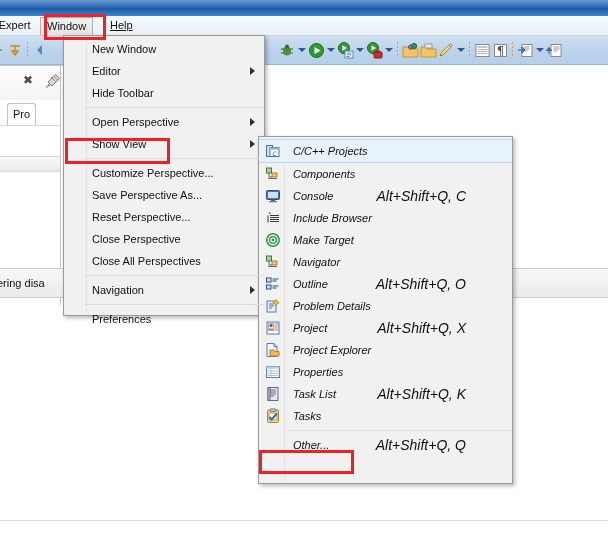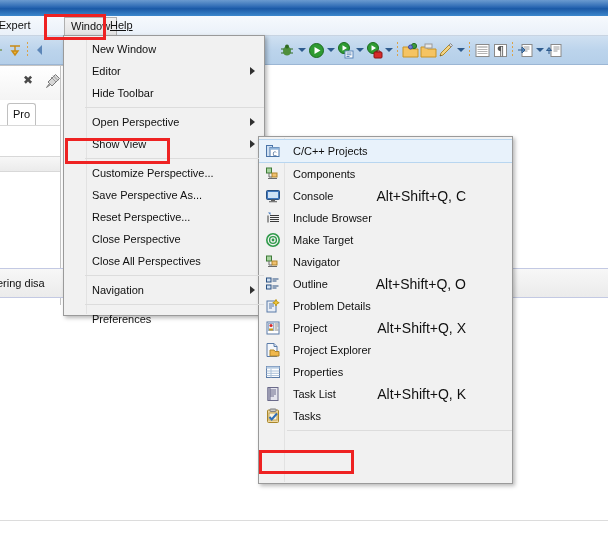--- a/index.html
+++ b/index.html
@@ -45,21 +45,21 @@
     top: 2px;
     height: 15px;
     line-height: 15px;
     padding: 0 6px;
     font-size: 11px;
     color: #101010;
     white-space: nowrap;
   }
   .menubar-item.mb-expert { left: -14px; }
   .menubar-item.mb-window {
-    left: 64px;
+    left: 40px;
     background: linear-gradient(to bottom, #f2f2f2, #e3e3e3);
     border: 1px solid #b0b0b0;
     border-bottom: none;
     height: 17px;
     line-height: 16px;
     top: 1px;
   }
   .menubar-item.mb-help { left: 104px; text-decoration: underline; }
 
   
@@ -244,20 +244,21 @@
     position: relative;
     z-index: 2;
   }
   #window-menu .menu-sep { margin-left: 21px; }
 
   
   #showview-menu {
     left: 258px; top: 136px;
     width: 255px;
     height: 348px;
+    font-style: italic;
   }
   #showview-menu .menu-item {
     height: 22px;
     line-height: 22px;
     padding-left: 34px;
   }
   .menu-item.selected {
     background: #e8f2fb;
     border-top: 1px solid #b8d6f0;
     border-bottom: 1px solid #b8d6f0;
@@ -662,19 +663,23 @@
           <rect x="5" y="1" width="6" height="2.6" rx="0.6" fill="#c8c8c8" stroke="#7a7a7a"></rect>
           <rect x="4" y="5" width="8" height="7" fill="#fbf4e0" stroke="#c0a456"></rect>
           <path d="M4.5 9l2.2 2.5L12 5.5" stroke="#2f6fb8" stroke-width="2" fill="none"></path>
         </svg>
       </span>
       <span>Tasks</span>
     </div>
 
     <div class="menu-sep"></div>
 
+    <div class="menu-item">
+      <span>Other...</span>
+      <span class="mi-accel">Alt+Shift+Q, Q</span>
+    </div>
   </div>
 
   <div class="redbox" id="redbox-window"></div>
   <div class="redbox" id="redbox-showview"></div>
   <div class="redbox" id="redbox-other"></div>
 
 </div>
 
 </body></html>

